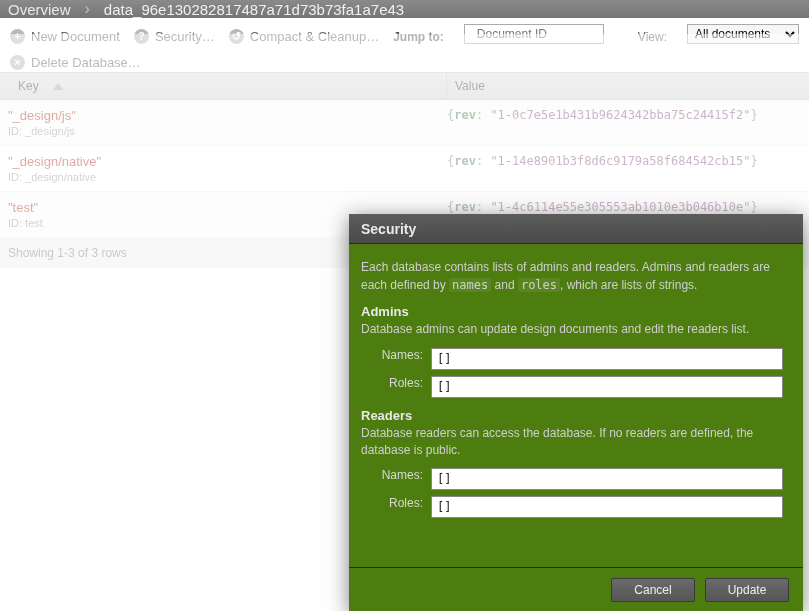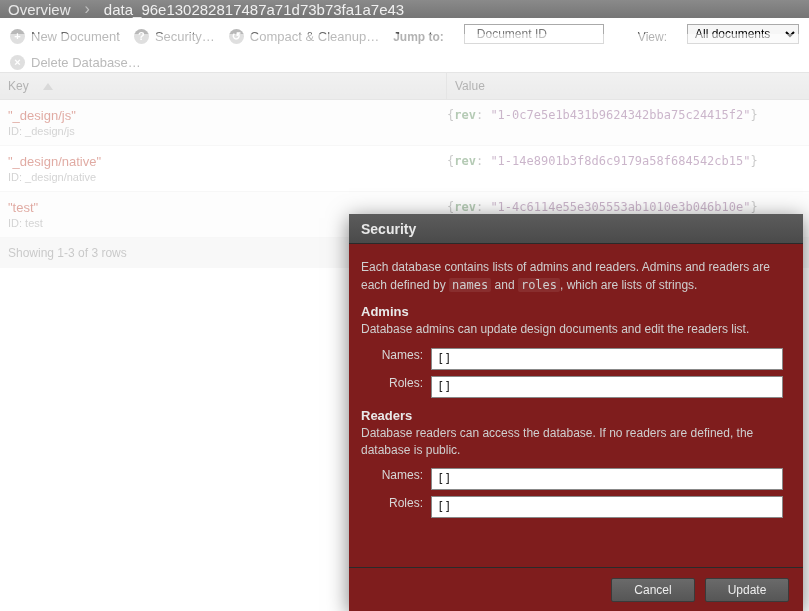--- a/index.html
+++ b/index.html
@@ -50,21 +50,21 @@
 }
 .view-label { color:#555; font-size:12px; margin-left:14px; }
 .view-select {
   height:20px; width:112px; border:1px solid #aaa; font-size:12px; background:#f6f6f6; padding:0 3px;
 }
 .table-head {
   display:flex; height:28px; background:linear-gradient(#e0e0e0,#d4d4d4);
   border-top:1px solid #c6c6c6; border-bottom:1px solid #c6c6c6;
   font-size:12px; color:#555;
 }
-.col-key { width:447px; padding:6px 8px; border-right:1px solid #c6c6c6; display:flex; align-items:center; gap:14px;}
+.col-key { width:447px; padding:6px 18px; border-right:1px solid #c6c6c6; display:flex; align-items:center; gap:14px;}
 .col-val { flex:1; padding:6px 8px; }
 .sort-tri {
   display:inline-block; width:0;height:0;border-left:5px solid transparent;border-right:5px solid transparent;border-bottom:7px solid #aaa;
 }
 .rows { }
 .row {
   display:flex; border-bottom:1px solid #eee; padding:8px 8px;
 }
 .row:nth-child(odd){background:#fafafa;}
 .row .k { width:439px; }
@@ -79,21 +79,21 @@
   padding:8px 8px; color:#888; font-size:12px; background:#f0f0f0;
 }
 .overlay {
   position:absolute; left:0; top:34px; right:0; bottom:0;
   background: rgba(255,255,255,0.55);
   pointer-events:none;
 }
 
 .dialog {
   position:absolute; left:349px; top:214px; width:454px; height:397px;
-  background:#7f1d1d; color:#ddd; box-shadow:0 4px 20px rgba(0,0,0,0.5);
+  background:#4d7c0f; color:#ddd; box-shadow:0 4px 20px rgba(0,0,0,0.5);
   display:flex; flex-direction:column;
 }
 .dialog-title {
   background: linear-gradient(#5c5c5c,#4a4a4a);
   height:30px; padding:0 12px; display:flex; align-items:center;
   color:#e8e8e8; font-weight:bold; font-size:14px;
   border-bottom:1px solid #2a2a2a;
 }
 .dialog-body {
   padding:14px 20px 10px 12px; font-size:12px; color:#cfcfcf; flex:1; overflow:auto;

